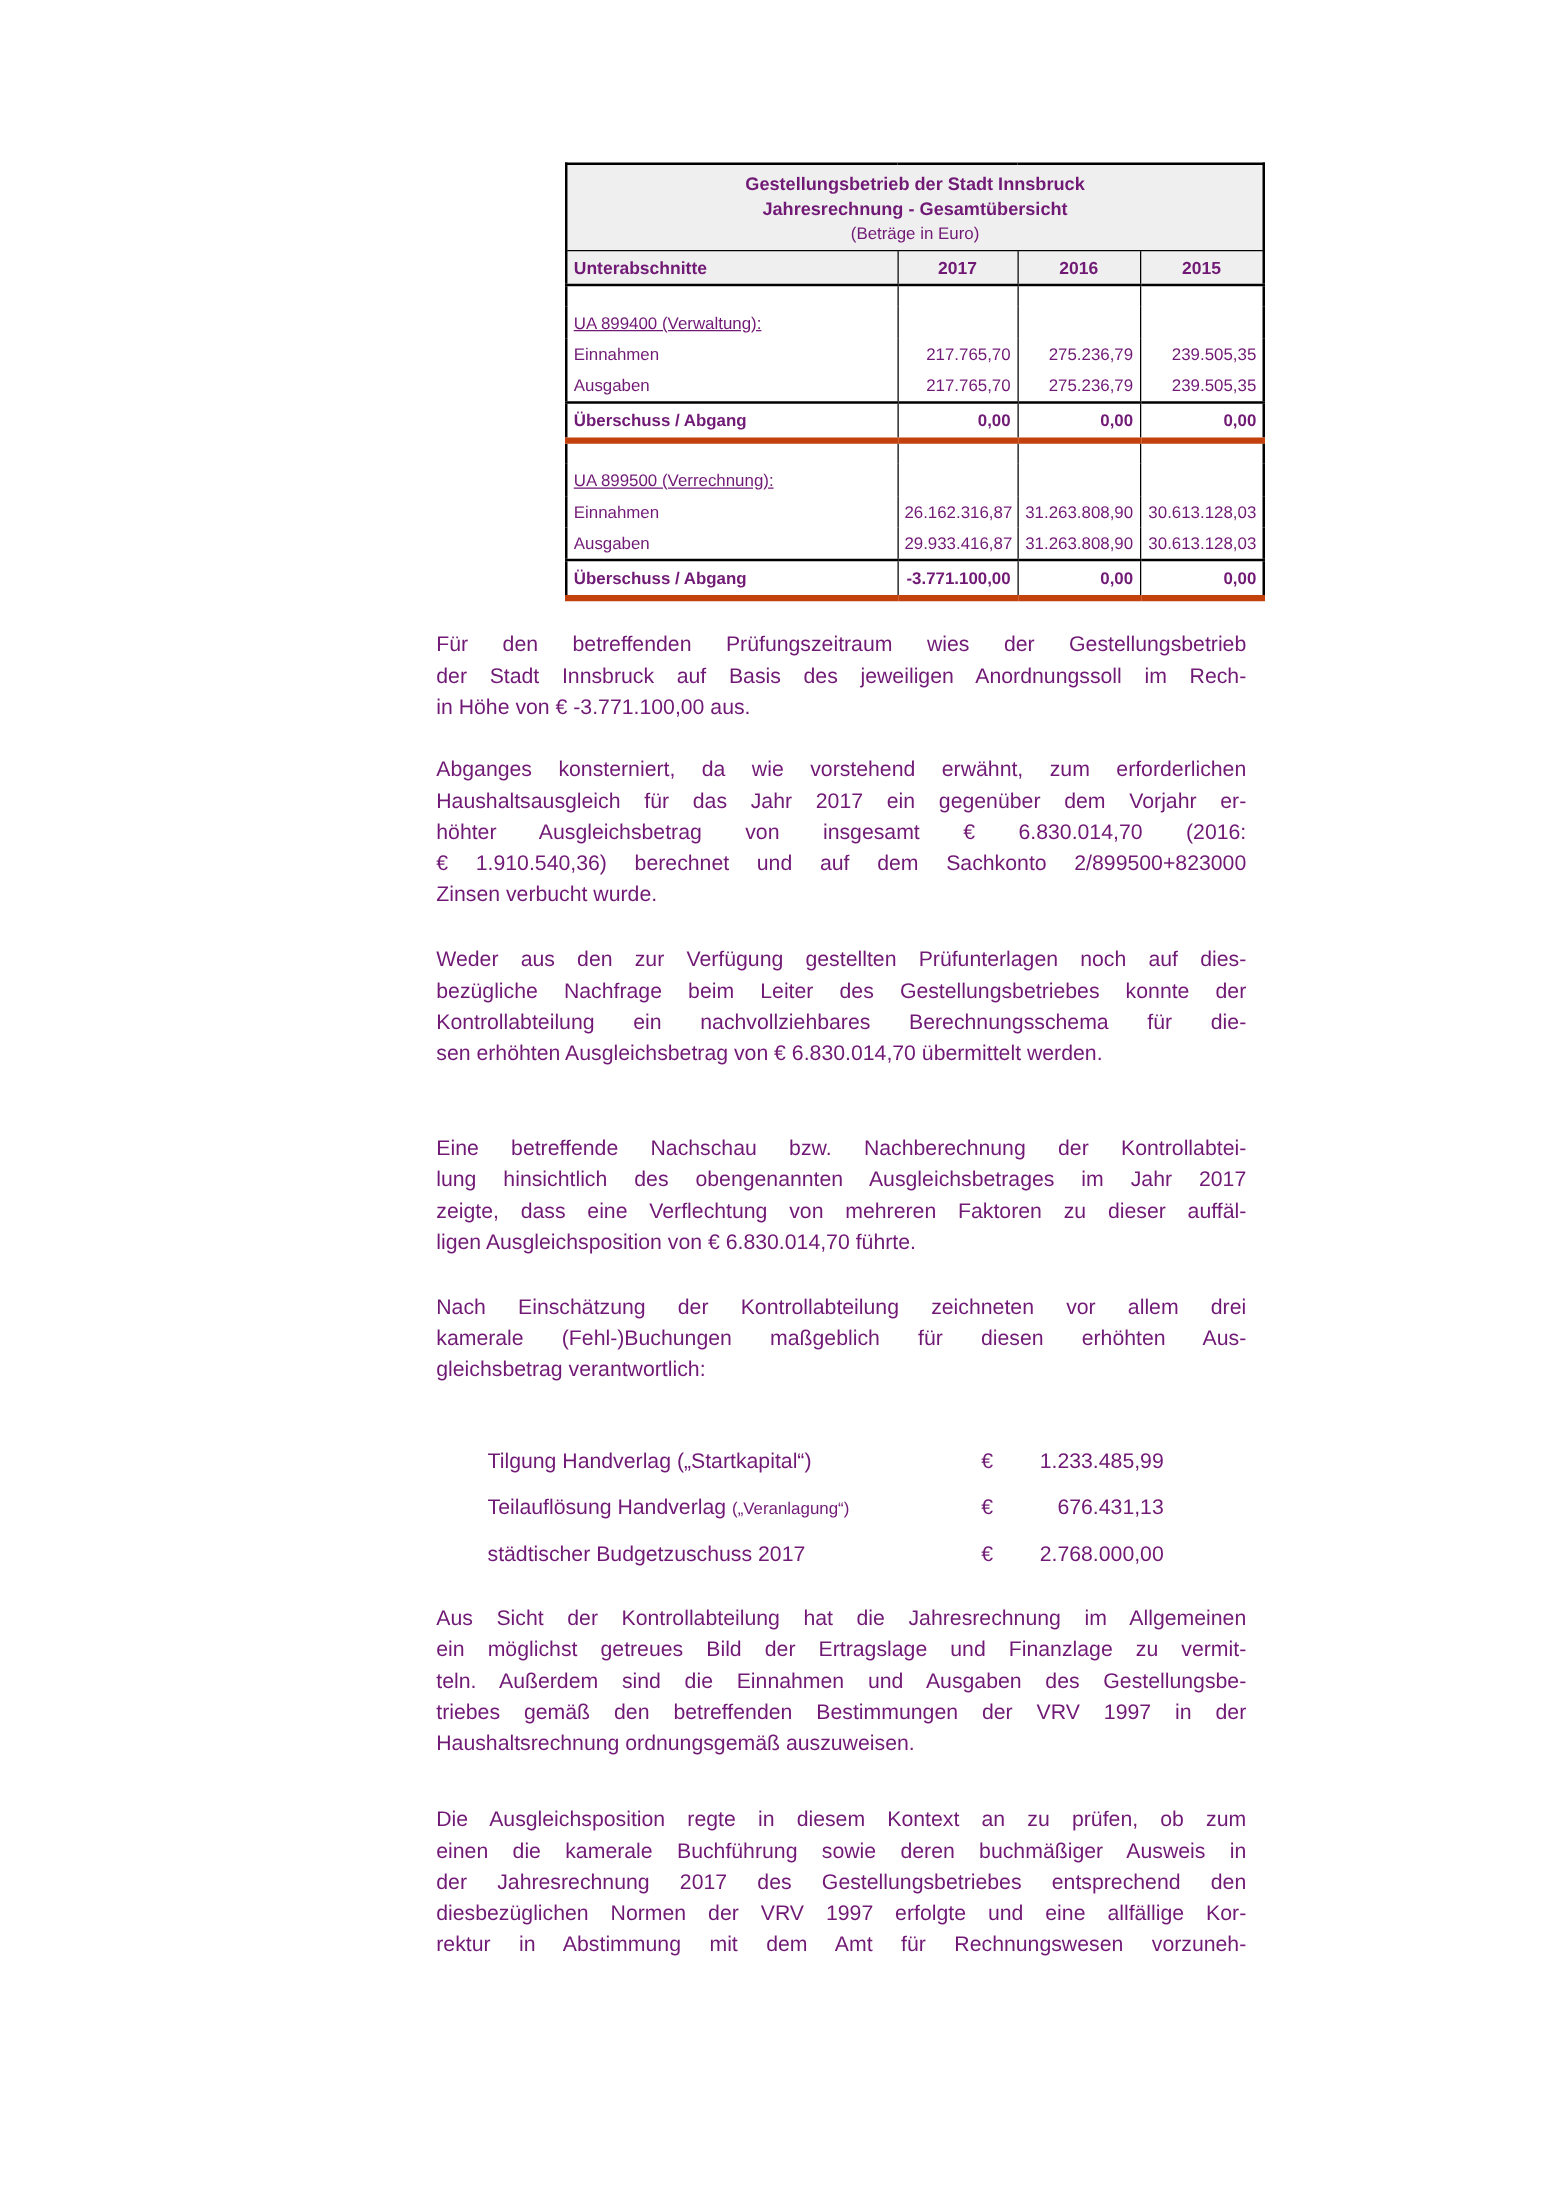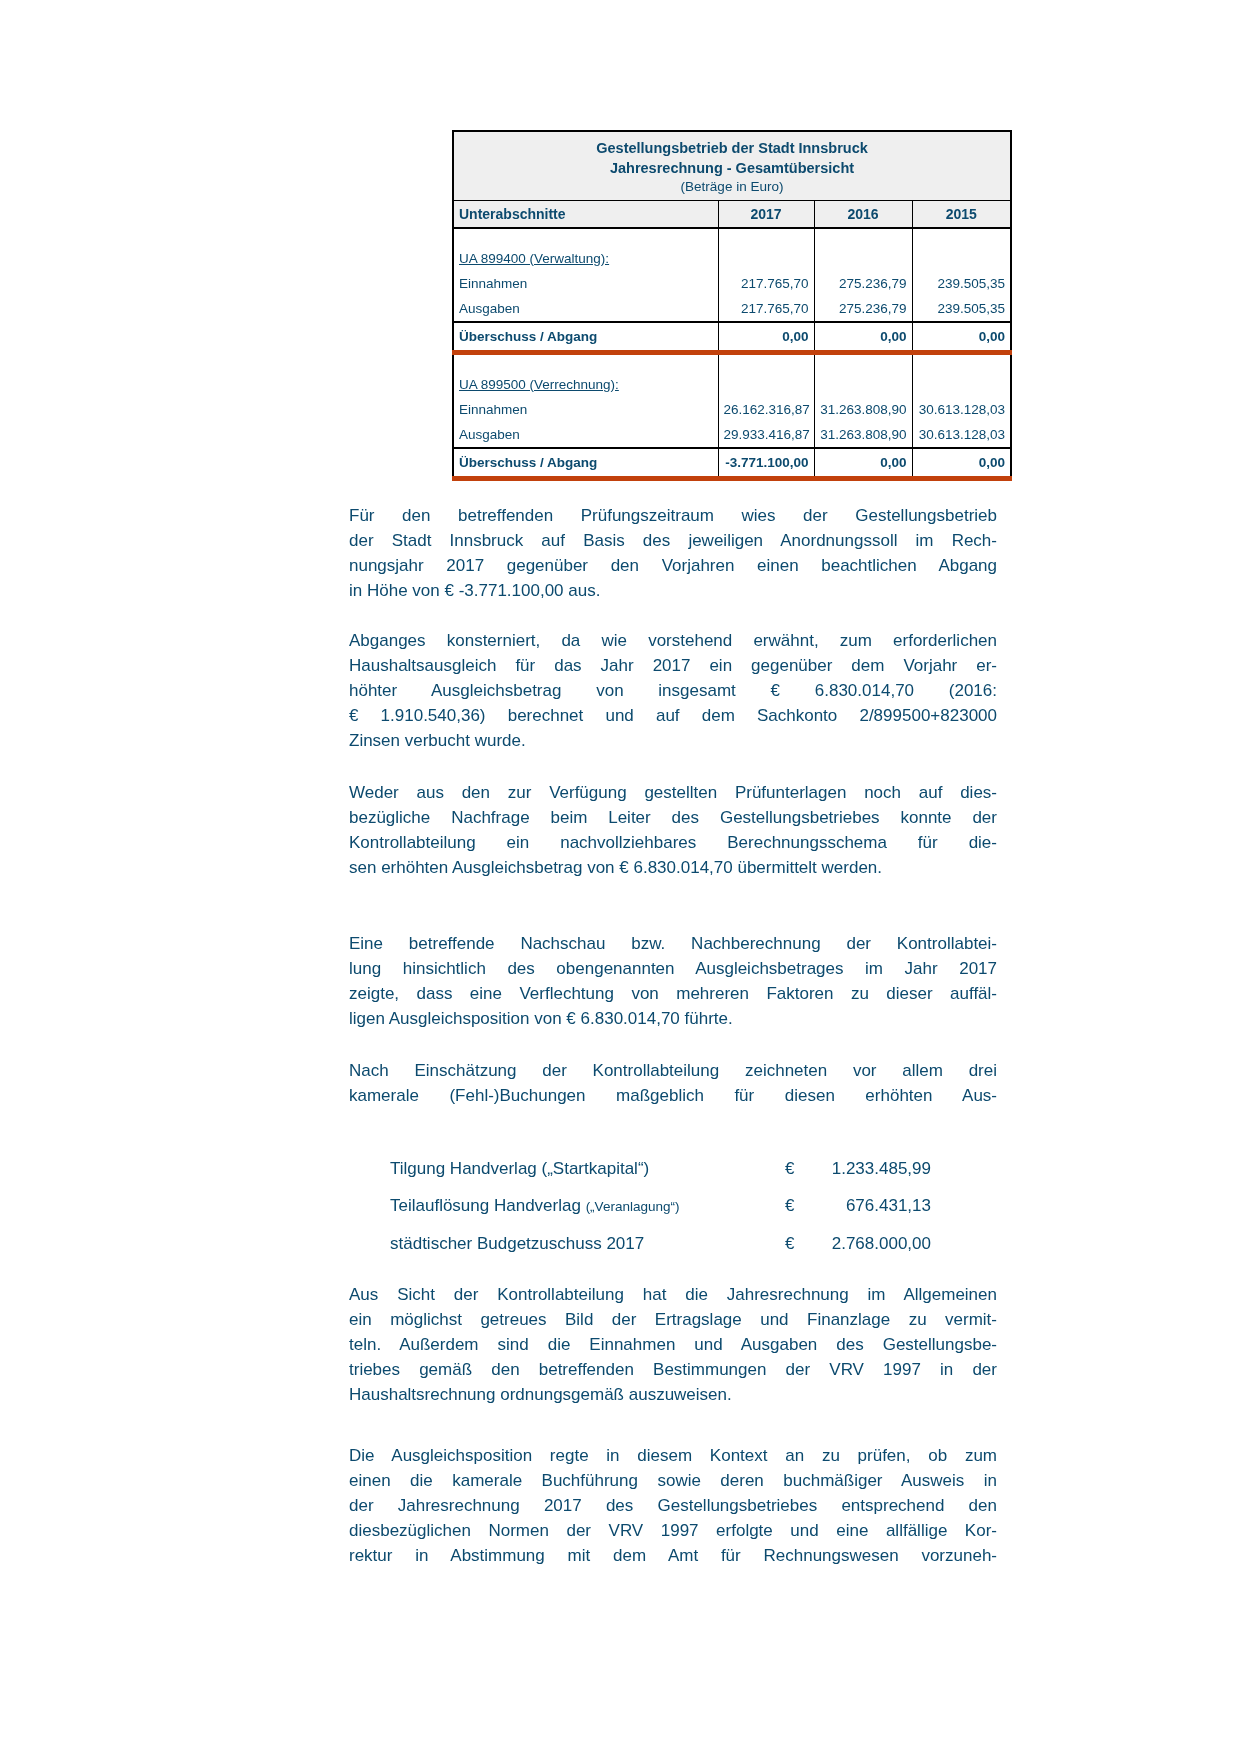--- a/index.html
+++ b/index.html
@@ -2,21 +2,21 @@
 <html><head>
 <meta charset="utf-8">
 <style>
   html, body { margin: 0; padding: 0; background: #ffffff; }
   .page {
     position: relative;
     width: 1241px;
     height: 1754px;
     background: #ffffff;
     font-family: "Liberation Sans", "DejaVu Sans", sans-serif;
-    color: #0c4a6e;
+    color: #701a75;
     overflow: hidden;
   }
 
   
   .fin-table-wrap {
     position: absolute;
     left: 452px;
     top: 130px;
     width: 558px;
   }
@@ -195,21 +195,20 @@
           <td class="num vline">0,00</td>
         </tr>
       </tbody>
     </table>
   </div>
 
   <div class="body-col">
     <p class="para mb25">
         <span class="jline">Für den betreffenden Prüfungszeitraum wies der Gestellungsbetrieb</span>
         <span class="jline">der Stadt Innsbruck auf Basis des jeweiligen Anordnungssoll im Rech-</span>
-        <span class="jline">nungsjahr 2017 gegenüber den Vorjahren einen beachtlichen Abgang</span>
         <span class="lline">in Höhe von € -3.771.100,00 aus.</span>
       </p>
     <p class="para mb27">
         <span class="jline">Abganges konsterniert, da wie vorstehend erwähnt, zum erforderlichen</span>
         <span class="jline">Haushaltsausgleich für das Jahr 2017 ein gegenüber dem Vorjahr er-</span>
         <span class="jline">höhter Ausgleichsbetrag von insgesamt € 6.830.014,70 (2016:</span>
         <span class="jline">€ 1.910.540,36) berechnet und auf dem Sachkonto 2/899500+823000</span>
         <span class="lline">Zinsen verbucht wurde.</span>
       </p>
     <p class="para mb51">
@@ -220,20 +219,21 @@
       </p>
     <p class="para mb27">
         <span class="jline">Eine betreffende Nachschau bzw. Nachberechnung der Kontrollabtei-</span>
         <span class="jline">lung hinsichtlich des obengenannten Ausgleichsbetrages im Jahr 2017</span>
         <span class="jline">zeigte, dass eine Verflechtung von mehreren Faktoren zu dieser auffäl-</span>
         <span class="lline">ligen Ausgleichsposition von € 6.830.014,70 führte.</span>
       </p>
     <p class="para mb48">
         <span class="jline">Nach Einschätzung der Kontrollabteilung zeichneten vor allem drei</span>
         <span class="jline">kamerale (Fehl-)Buchungen maßgeblich für diesen erhöhten Aus-</span>
+        <span class="lline">gleichsbetrag verantwortlich:</span>
       </p>
 
     <div class="amount-list mb26">
       <div class="li-row">
         <span class="li-label"><span>Tilgung Handverlag („Startkapital“)</span></span>
         <span class="li-euro">€</span>
         <span class="li-amount">1.233.485,99</span>
       </div>
       <div class="li-row">
         <span class="li-label"><span>Teilauflösung Handverlag </span><span class="li-label-small">(„Veranlagung“)</span></span>

